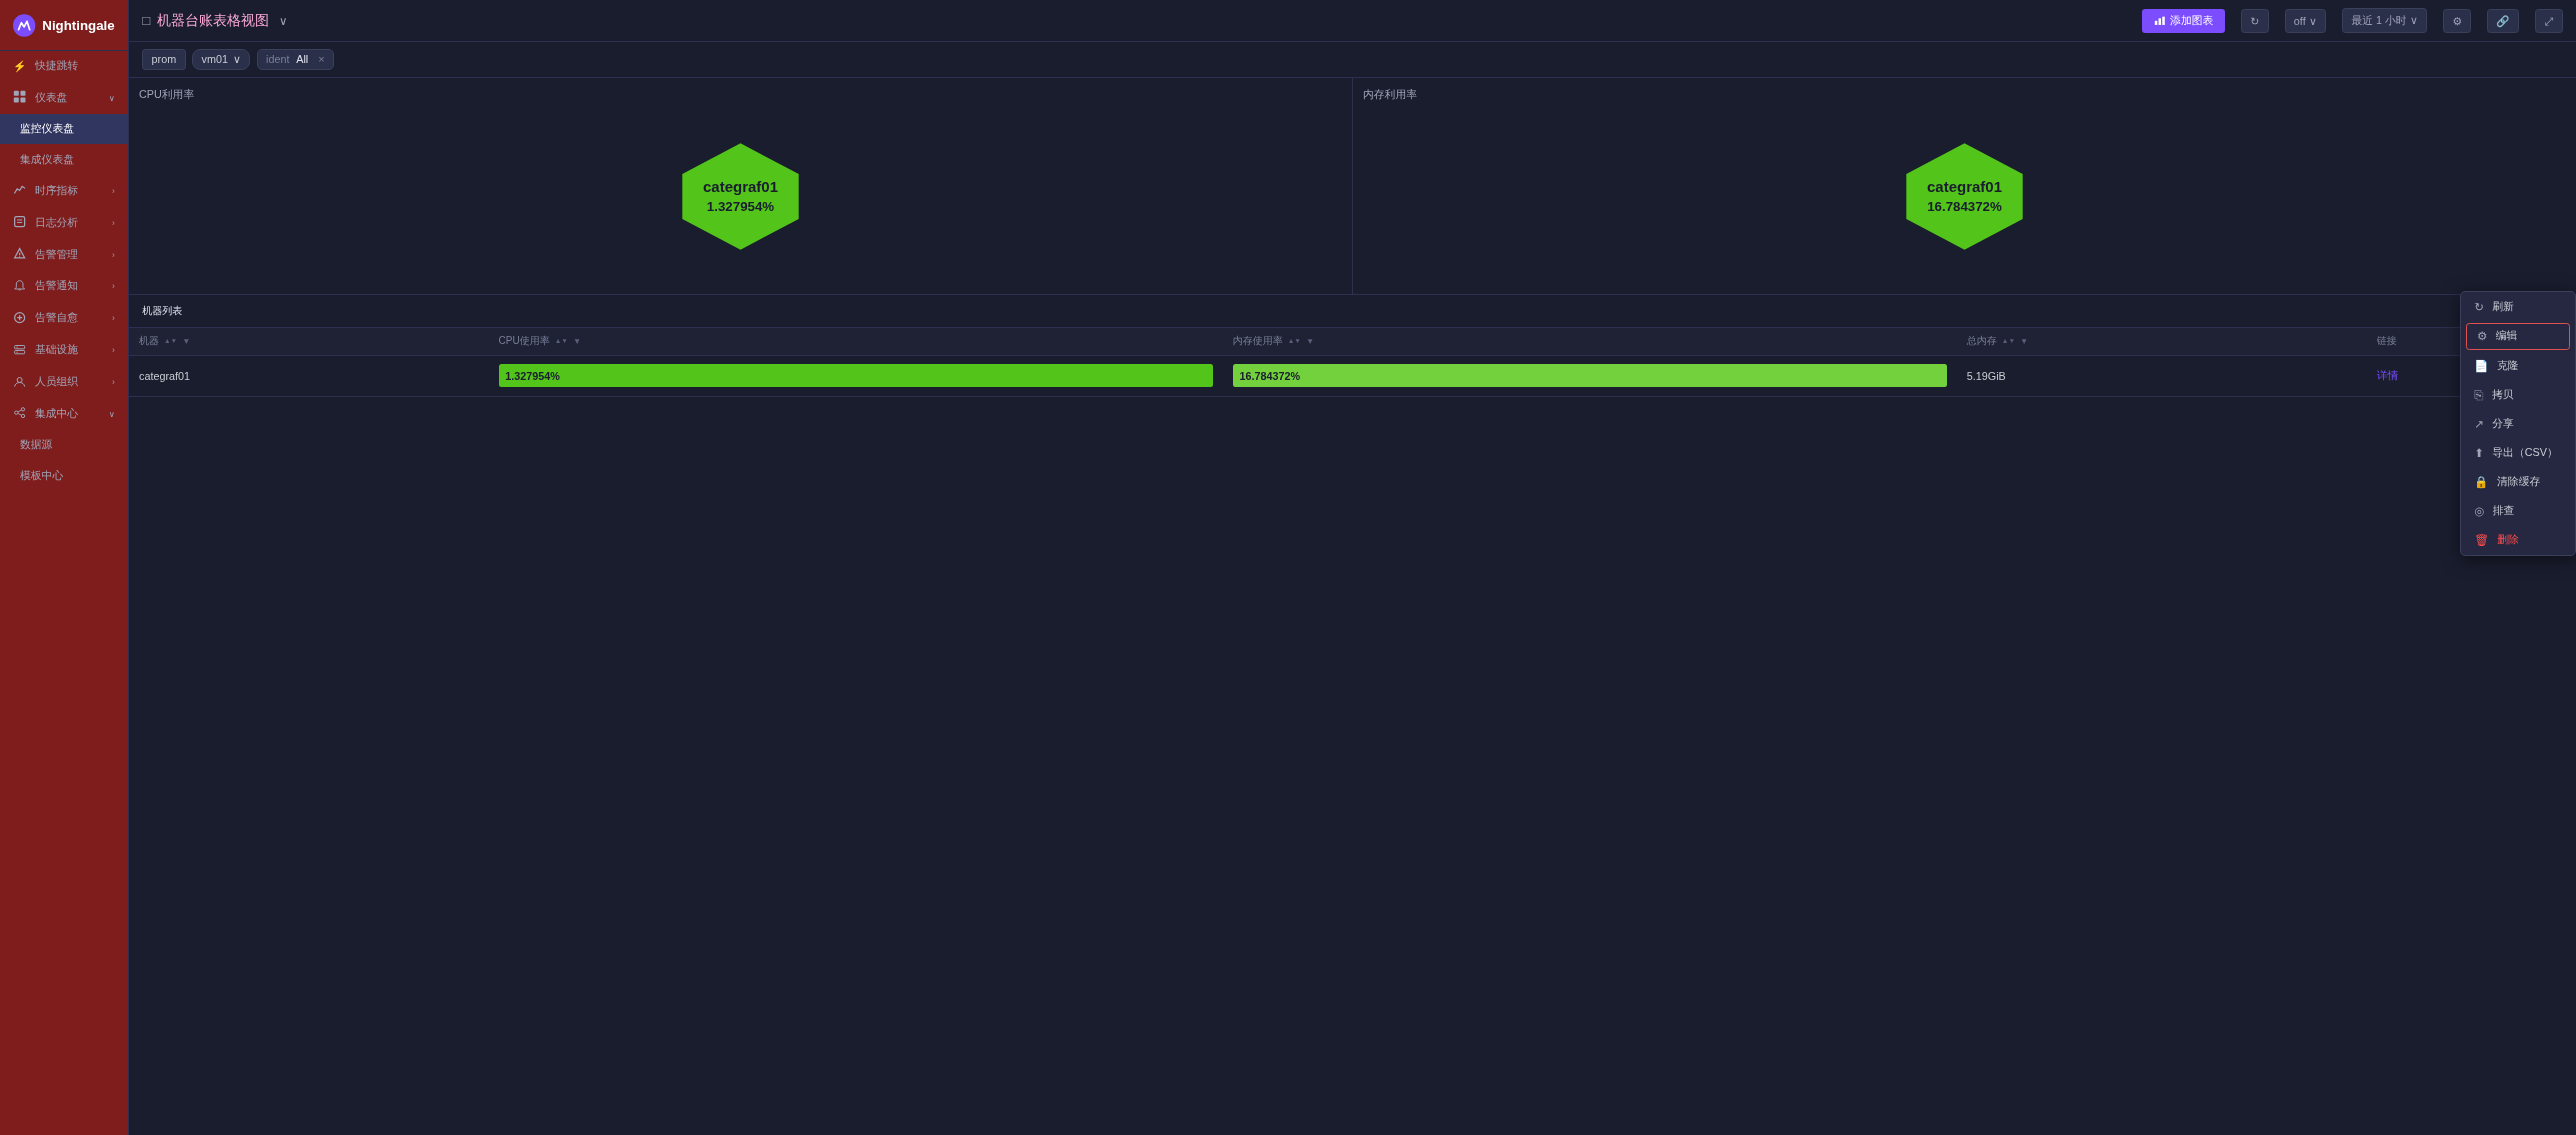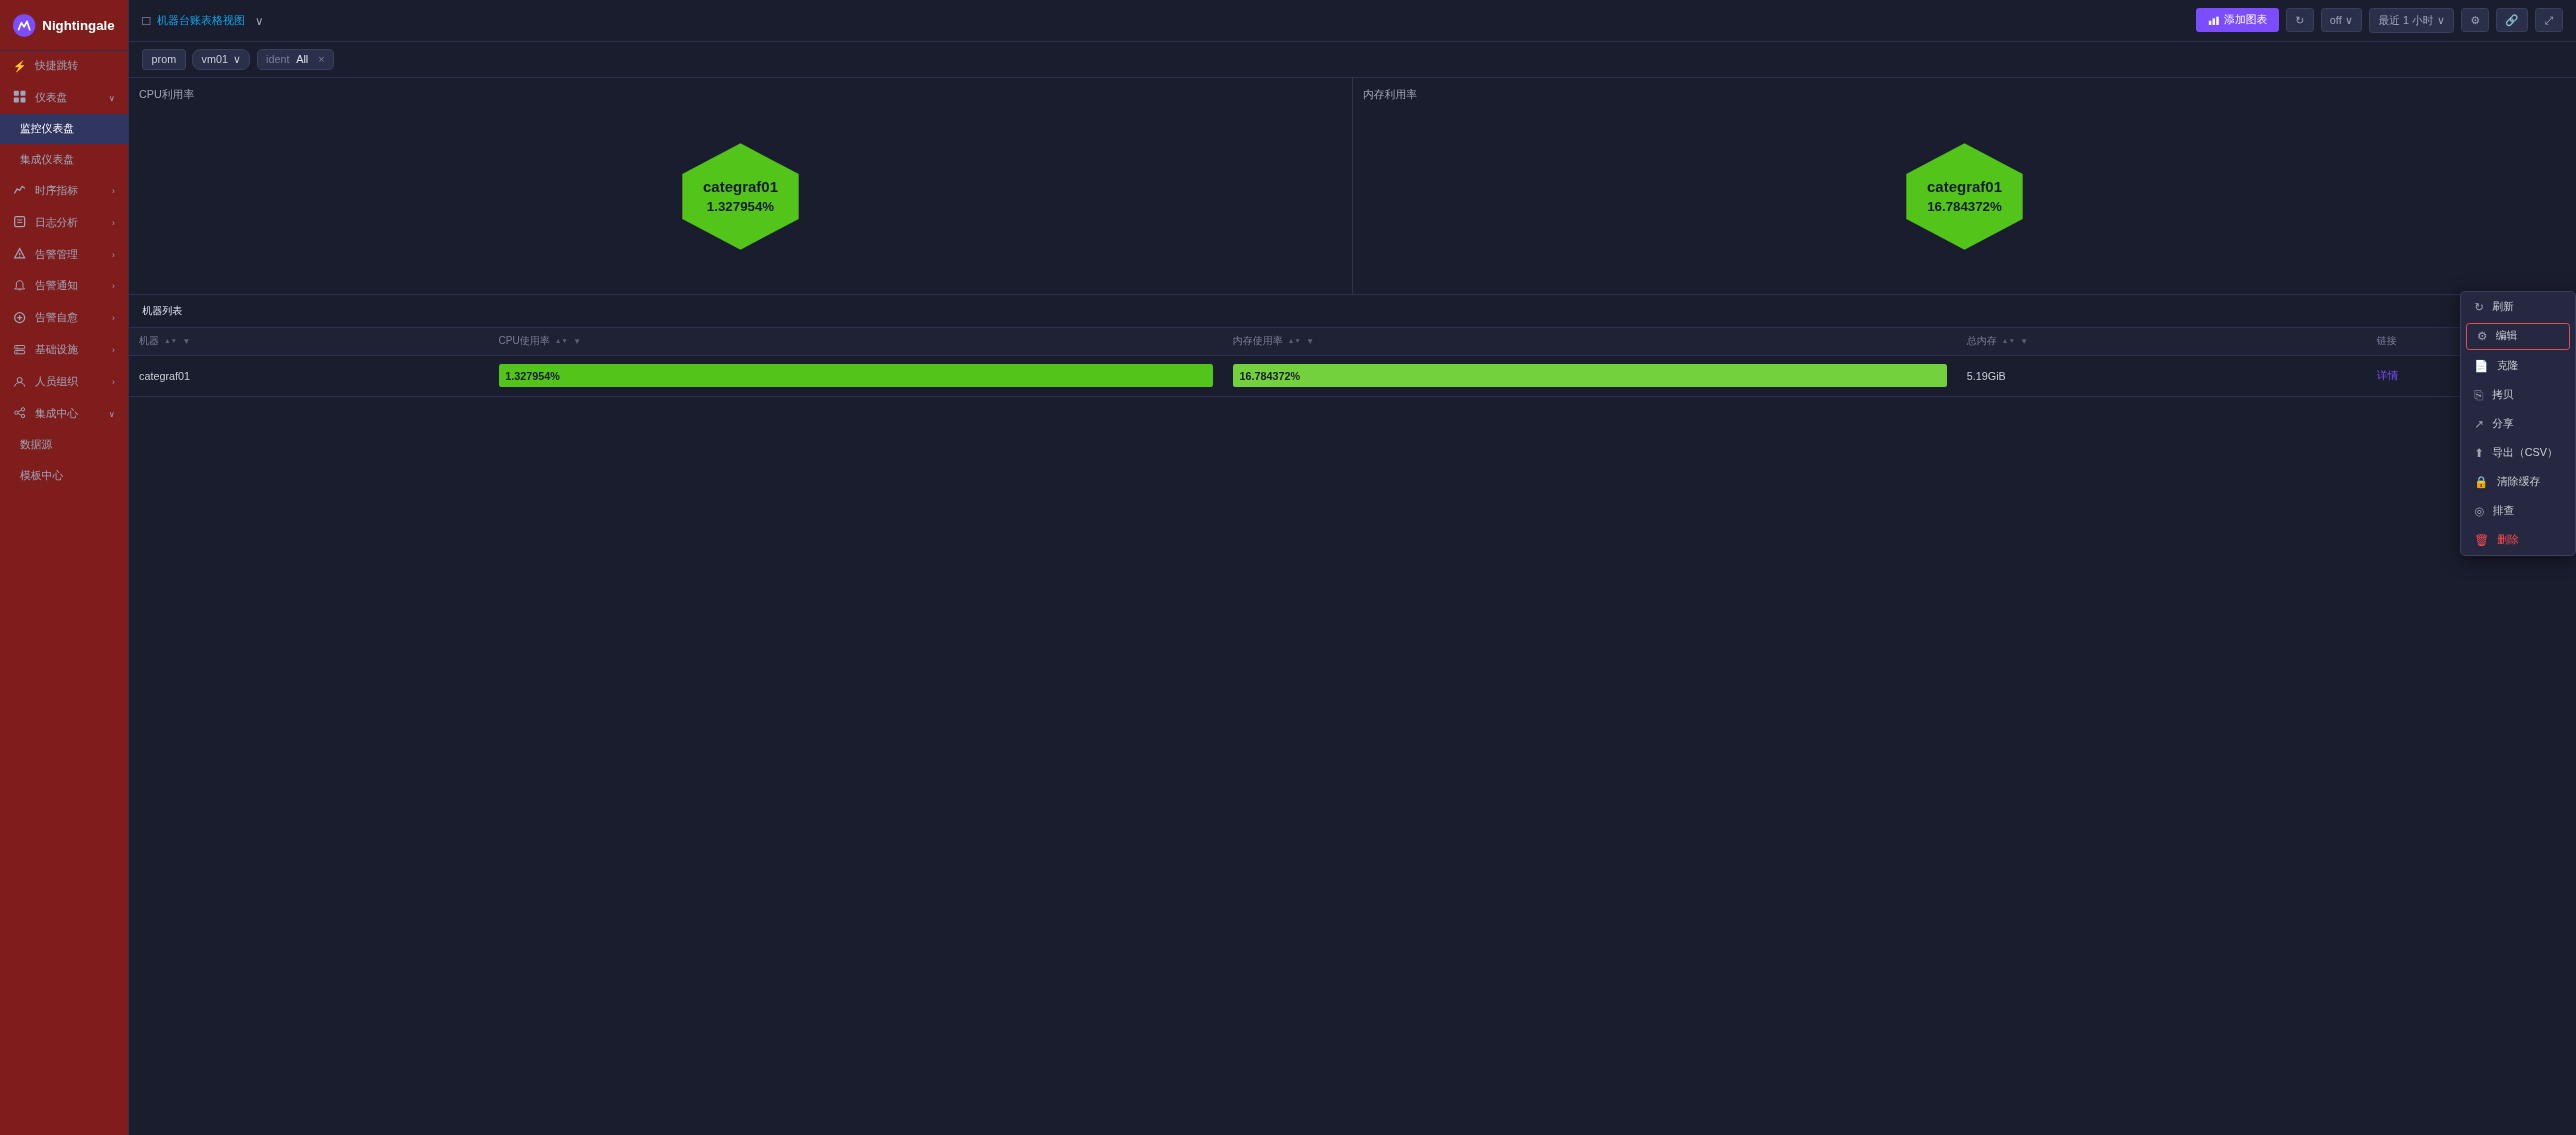--- a/index.html
+++ b/index.html
@@ -76,30 +76,30 @@
       align-items: center;
       gap: 6.7px;
       flex: 1;
     }
     .page-back-icon {
       font-size: 13.3px;
       cursor: pointer;
       color: #a0a5b8;
     }
     .page-title {
-      font-size: 11px;
-      color: #0ea5e9;
+      font-size: 14px;
+      color: #f9a8d4;
       font-weight: 500;
       text-align: center;
     }
     .title-arrow { color: #a0a5b8; margin-left: 3.3px; }
     .topbar-actions {
       display: flex;
-      align-items: flex-start;
-      gap: 7px;
+      align-items: flex-end;
+      gap: 16px;
     }
     .btn-add-chart {
       background: #7c4dff;
       color: #fff;
       border: none;
       border-radius: 3.3px;
       padding: 5px 11.6px;
       cursor: pointer;
       font-size: 10.8px;
       display: flex;

